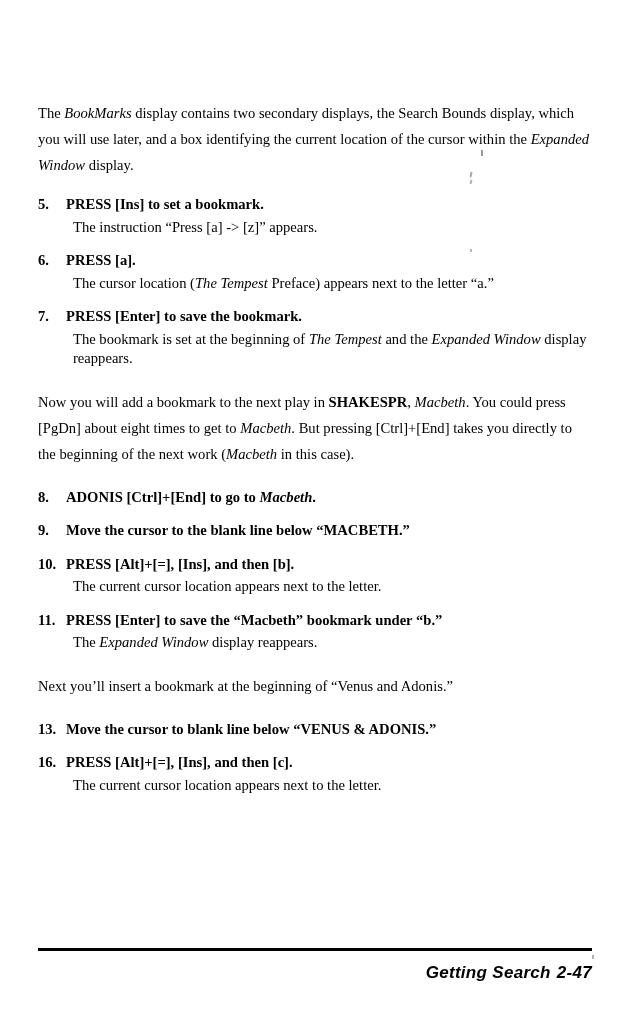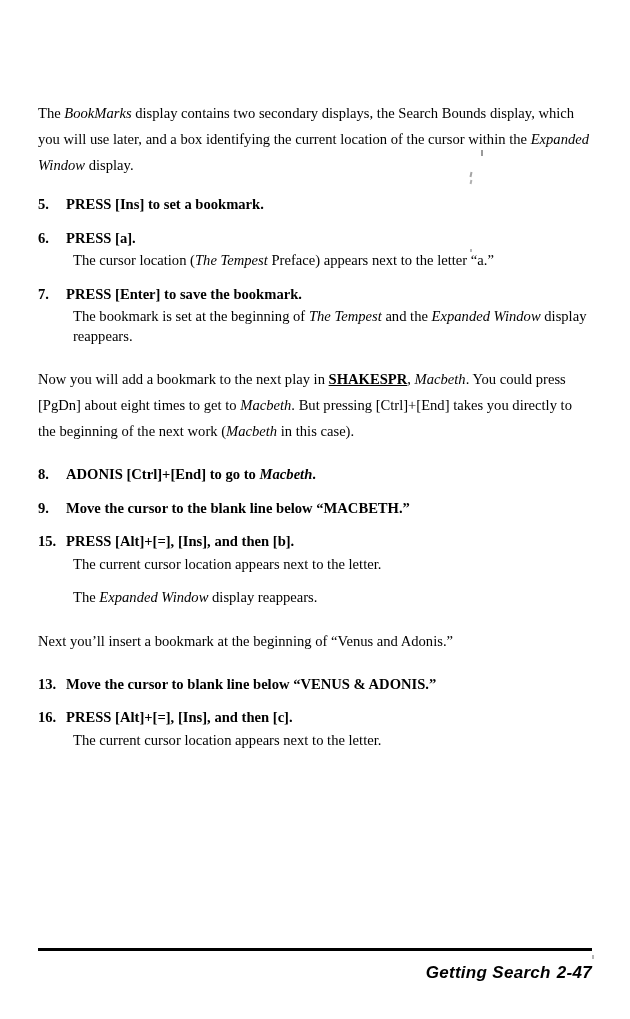--- a/index.html
+++ b/index.html
@@ -25,21 +25,21 @@
   .para {
     font-size: 14.6px;
     line-height: 26px;
     text-align: left;
     margin: 0 0 12px 0;
   }
   .para.intro {
     margin-bottom: 17px;
   }
   .italic { font-style: italic; }
-  .bold { font-weight: bold; text-decoration: underline; }
+  .bold { font-weight: bold; }
 
   .step {
     display: block;
     margin: 0 0 4px 0;
   }
   .step-row {
     display: flex;
     align-items: baseline;
     font-size: 14.6px;
     line-height: 19.5px;
@@ -102,20 +102,21 @@
 
 <div class="page">
 
   <p class="para intro"><span>The </span><span class="italic">BookMarks</span><span> display contains two secondary displays, the Search Bounds display, which you will use later, and a box identifying the current location of the cursor within the </span><span class="italic">Expanded Window</span><span> display.</span></p>
 
   <div class="step gap-after">
     <div class="step-row">
       <span class="step-num">5.</span>
       <span class="step-text">PRESS [Ins] to set a bookmark.</span>
     </div>
+    <div class="step-body">The instruction “Press [a] -&gt; [z]” appears.</div>
   </div>
 
   <div class="step gap-after">
     <div class="step-row">
       <span class="step-num">6.</span>
       <span class="step-text">PRESS [a].</span>
     </div>
     <div class="step-body"><span>The cursor location (</span><span class="italic">The Tempest</span><span> Preface) appears next to the letter “a.”</span></div>
   </div>
 
@@ -140,27 +141,31 @@
 
   <div class="step gap-after">
     <div class="step-row">
       <span class="step-num">9.</span>
       <span class="step-text">Move the cursor to the blank line below “MACBETH.”</span>
     </div>
   </div>
 
   <div class="step gap-after">
     <div class="step-row">
-      <span class="step-num">15.</span>
+      <span class="step-num">10.</span>
       <span class="step-text">PRESS [Alt]+[=], [Ins], and then [b].</span>
     </div>
     <div class="step-body">The current cursor location appears next to the letter.</div>
   </div>
 
   <div class="step gap-after-lg">
+    <div class="step-row">
+      <span class="step-num">11.</span>
+      <span class="step-text">PRESS [Enter] to save the “Macbeth” bookmark under “b.”</span>
+    </div>
     <div class="step-body"><span>The </span><span class="italic">Expanded Window</span><span> display reappears.</span></div>
   </div>
 
   <p class="para">Next you’ll insert a bookmark at the beginning of “Venus and Adonis.”</p>
 
   <div class="block-gap"></div>
 
 
   <div class="step gap-after">
     <div class="step-row">

